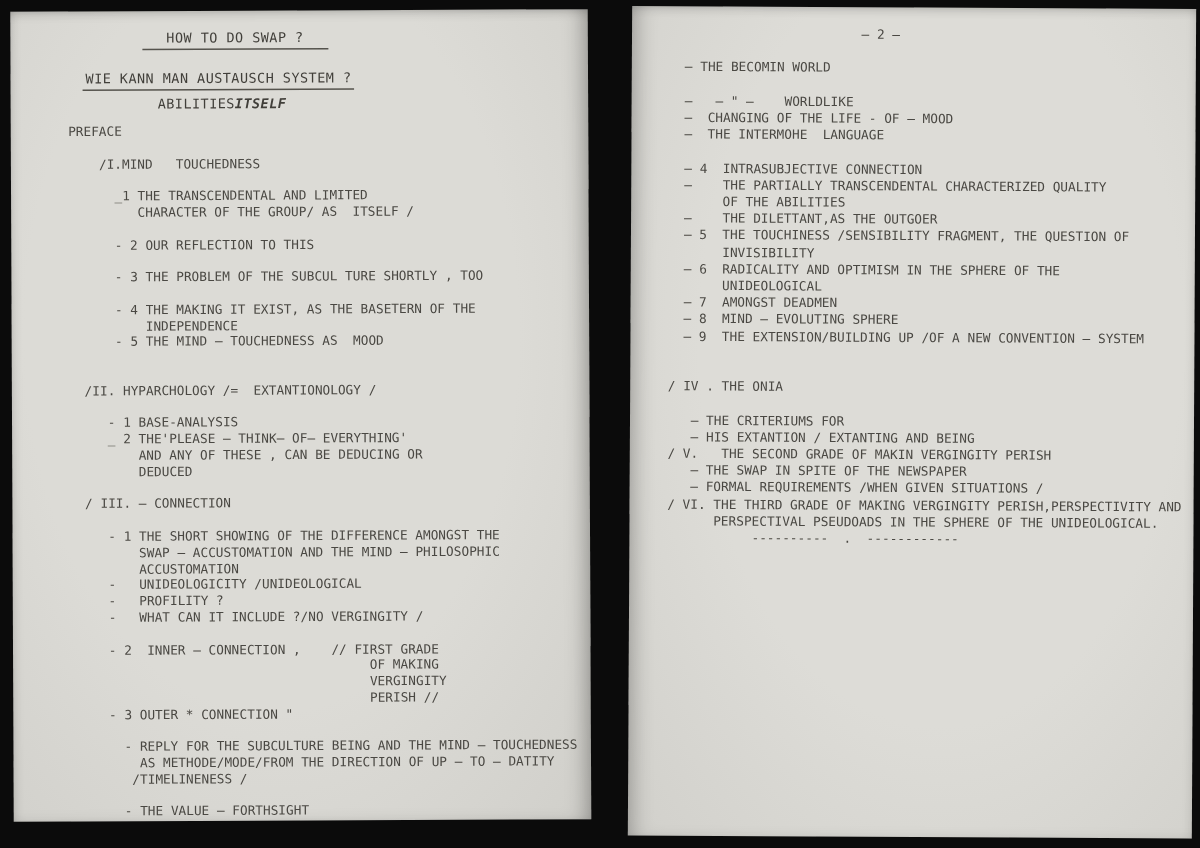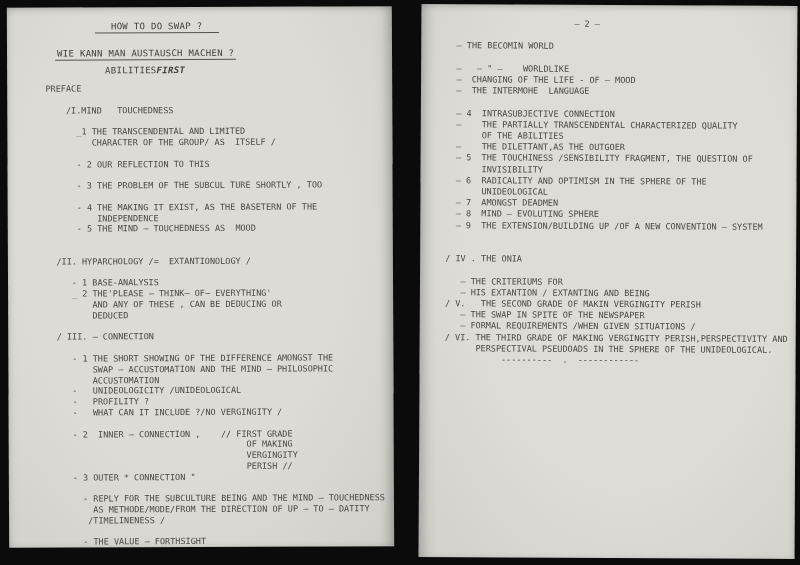--- a/index.html
+++ b/index.html
@@ -75,24 +75,24 @@
 </head>
 <body>
 
 <div class="scan">
 
   <div class="page page-left">
     <div class="title-en hdr">
       <span class="underlined">HOW TO DO SWAP ?</span>
     </div>
     <div class="title-de hdr">
-      <span class="underlined">WIE KANN MAN AUSTAUSCH MACHEN ?</span>
+      <span class="underlined">WIE KANN MAN AUSTAUSCH SYSTEM ?</span>
     </div>
     <div class="subtitle hdr">
-      <span>ABILITIES</span><em>FIRST</em>
+      <span>ABILITIES</span><em>ITSELF</em>
     </div>
     <pre class="body">  PREFACE
 
       /I.MIND   TOUCHEDNESS
 
         _1 THE TRANSCENDENTAL AND LIMITED
            CHARACTER OF THE GROUP/ AS  ITSELF /
 
         - 2 OUR REFLECTION TO THIS
 

